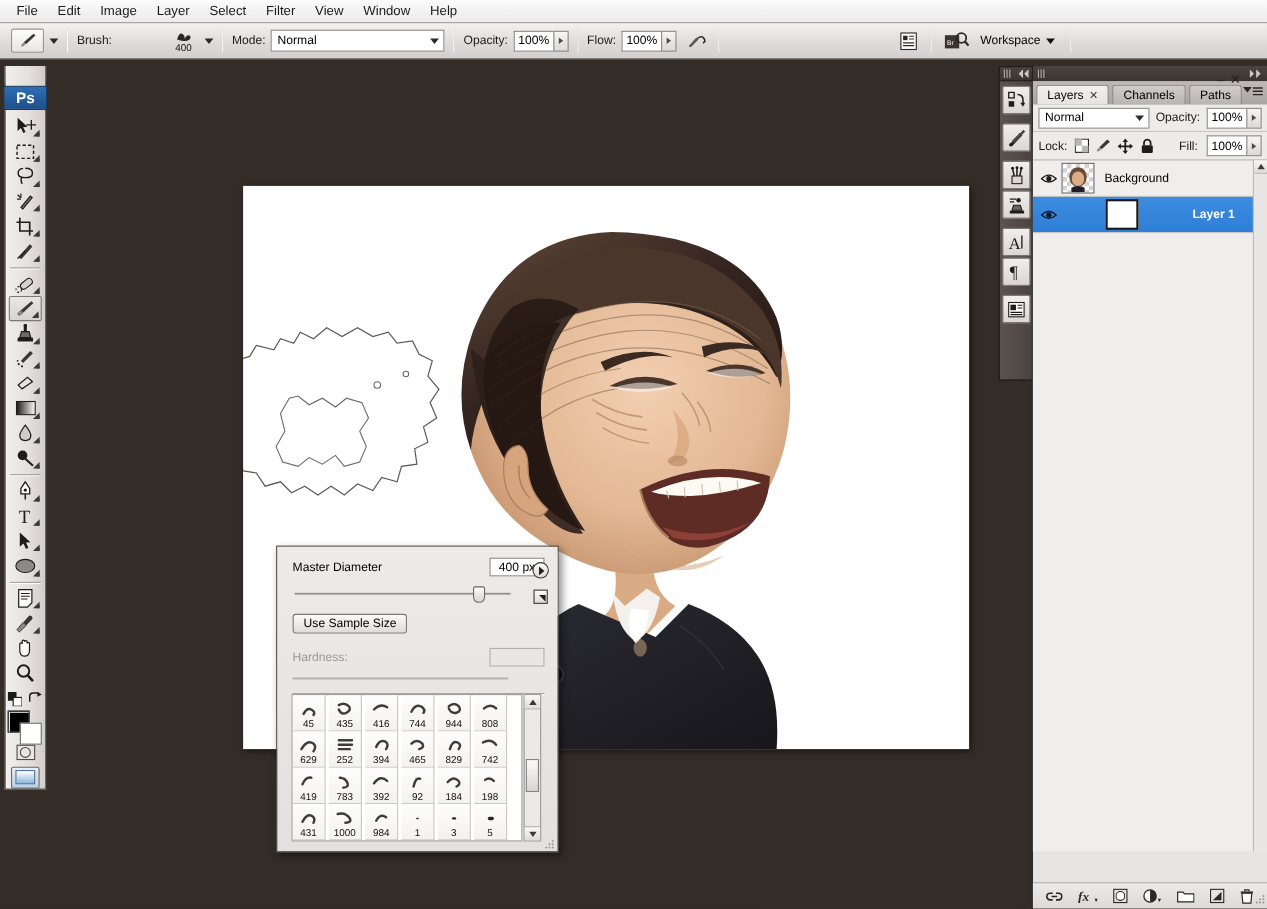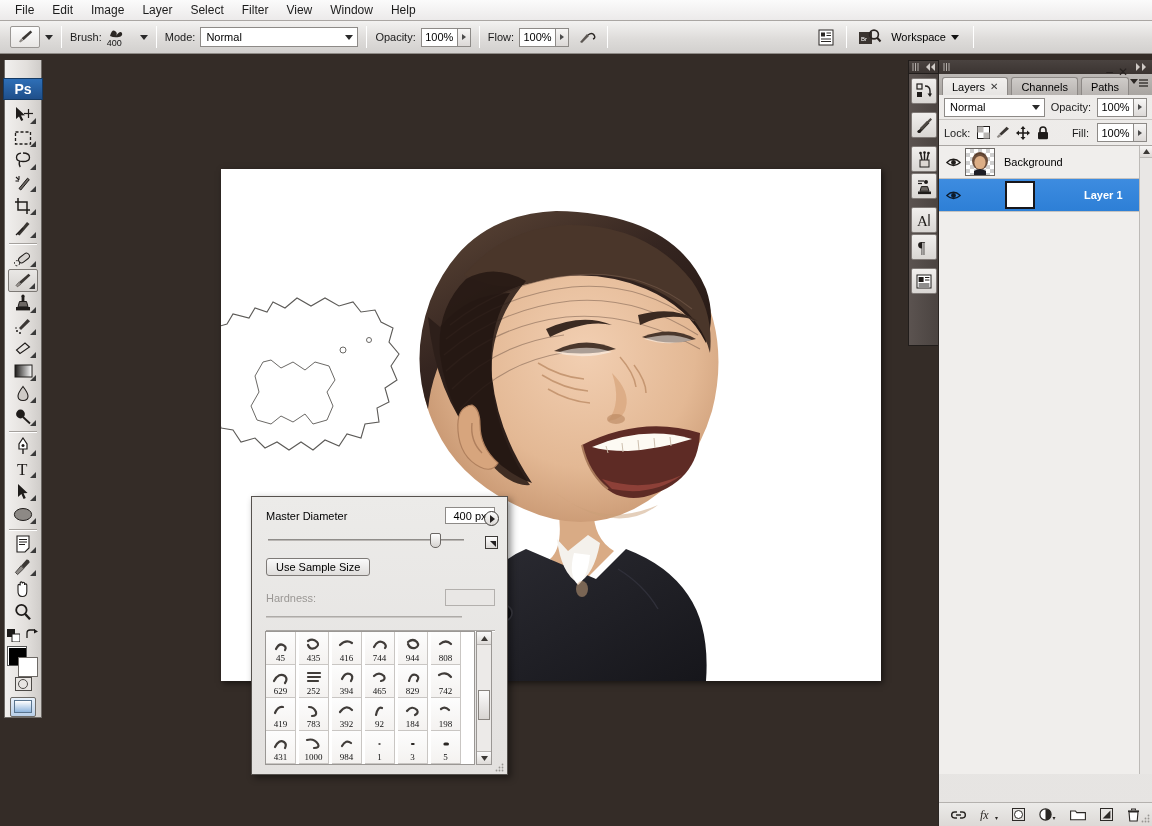--- a/index.html
+++ b/index.html
@@ -32,21 +32,21 @@
     display:flex; align-items:center; padding-left:10px; gap:0px;
   }
   .sep{ width:1px; height:22px; background:#b3afab; border-right:1px solid #fff; margin:0 8px; }
   .lbl{ font-size:11px; color:#1b1b1b; margin-right:5px; white-space:nowrap; }
   .toolwell{
     width:30px;height:22px;background:linear-gradient(#fdfdfd,#e8e6e4);
     border:1px solid #9a9794; border-radius:2px; display:flex;align-items:center;justify-content:center;
   }
   .caret{ width:0;height:0;border-left:4px solid transparent;border-right:4px solid transparent;
     border-top:5px solid #2a2a2a; margin-left:5px; }
-  .brushwell{ display:flex;flex-direction:column;justify-content:center;width:28px; }
+  .brushwell{ display:flex;flex-direction:column;align-items:center;justify-content:center;width:28px;margin-left:46px; }
   .brushwell .bsz{ font-size:9px; line-height:9px; color:#111; }
   .modebox{
     width:158px;height:20px;background:#fff;border:1px solid #8d8a87;
     display:flex;align-items:center;justify-content:space-between;padding:0 4px 0 5px;font-size:11px;
   }
   .numbox{
     width:36px;height:19px;background:#fff;border:1px solid #8d8a87;border-right:none;
     display:flex;align-items:center;justify-content:center;font-size:11px;
   }
   .spin{
@@ -131,21 +131,21 @@
   .bp-circ:after{content:'';width:0;height:0;border-top:4px solid transparent;border-bottom:4px solid transparent;border-left:5px solid #232020;margin-left:2px;}
   .bp-sq{ width:13px;height:13px;border:1px solid #3d3a37;background:linear-gradient(#fcfcfc,#dcd9d6);
       display:flex;align-items:flex-end;justify-content:flex-end;}
   .bp-sq:after{content:'';width:0;height:0;border-left:6px solid transparent;border-top:6px solid #232020;margin:0 1px 1px 0;}
 
   .bgrid-wrap{ position:absolute;left:13px;top:134px;width:210px;height:134px;
      border:1px solid #9a9794;background:#fff;overflow:hidden;}
   .bgrid{ display:grid;grid-template-columns:repeat(6,33px);}
   .bcell{ width:30px;height:33px;border-right:1px solid #c9c6c3;border-bottom:1px solid #c9c6c3;
       display:flex;flex-direction:column;align-items:center;justify-content:flex-end;
-      background:linear-gradient(#fdfdfd,#f4f2f0);position:relative;font-family:Liberation Serif, serif;}
+      background:linear-gradient(#fdfdfd,#f4f2f0);position:relative;}
   .bcell .num{ font-size:9px;line-height:11px;color:#111;}
   .bcell .glyph{ position:absolute;top:2px;left:0;right:0;height:18px;
       display:flex;align-items:center;justify-content:center;font-size:13px;color:#2b2b2b;overflow:hidden;}
   .bscroll{ position:absolute;left:224px;top:134px;width:16px;height:134px;
       background:#eceae8;border:1px solid #9a9794;display:flex;flex-direction:column;justify-content:space-between;}
   .bsarr{ height:13px;display:flex;align-items:center;justify-content:center;
       background:linear-gradient(#fafafa,#dedbd8);border-bottom:1px solid #b6b3b0;}
   .bsthumb{ position:absolute;left:1px;top:58px;width:12px;height:30px;
       background:linear-gradient(#fbfbfb,#d8d5d2);border:1px solid #88847f;}
   .grip{ position:absolute;right:3px;bottom:2px;width:9px;height:9px;opacity:.55;}
@@ -208,21 +208,21 @@
   }
   .lthumb.sel-b{ border:2px solid #17161a; }
   .lname{ font-size:11px; }
   .vscrollL{ position:absolute;right:0;top:0;width:13px;height:628px;background:#e9e7e5;border-left:1px solid #bdbab7;}
   .vsarr{ height:12px;display:flex;align-items:center;justify-content:center;font-size:7px;color:#4a4744;
      background:linear-gradient(#f8f7f6,#ddd9d6);border-bottom:1px solid #bdbab7;}
 
   .lbottom{ position:absolute;left:0;bottom:0;width:214px;height:24px;
      background:linear-gradient(#ecebe9,#dcd9d6);border-top:1px solid #b4b1ae;
      display:flex;align-items:center;justify-content:flex-start;gap:14px;padding-left:12px;}
-  .lbico{ font-size:12px;color:#2a2724;display:flex;}
+  .lbico{ font-size:12px;color:#2a2724;display:flex;font-weight:bold;}
   .lbsq{ width:13px;height:13px;border:1px solid #2d2a27;display:flex;align-items:center;justify-content:center;}
 </style>
 </head>
 <body>
 
 <div id="app">
 
   <div class="menubar">
     <div class="mi">File</div>
     <div class="mi">Edit</div>

